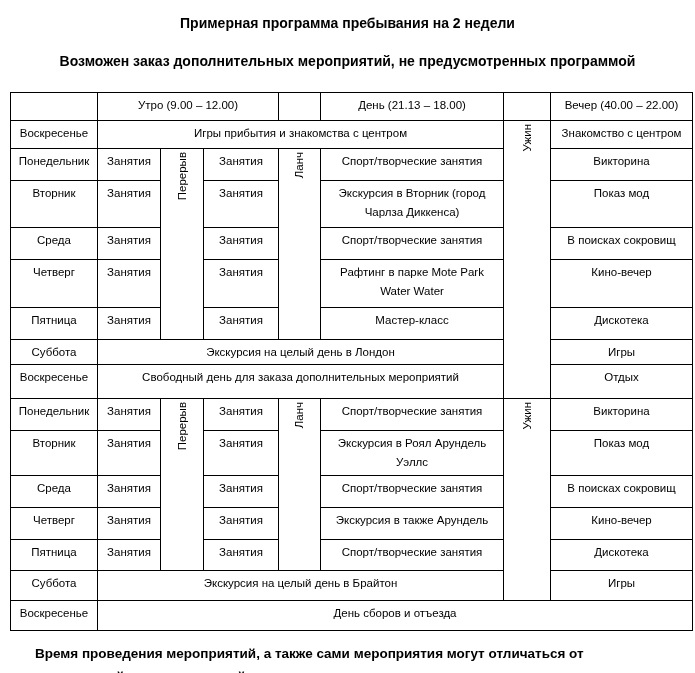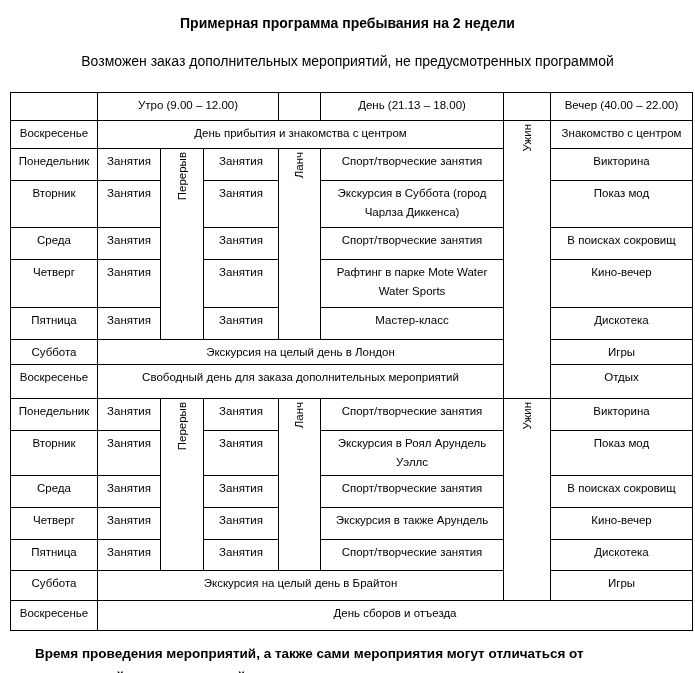--- a/index.html
+++ b/index.html
@@ -20,21 +20,21 @@
   .title {
     text-align: center;
     font-weight: bold;
     font-size: 14px;
     margin: 0;
     padding-top: 15px;
     line-height: 17px;
   }
   .subtitle {
     text-align: center;
-    font-weight: normal;
+    font-weight: bold;
     font-size: 14px;
     margin: 0;
     padding-top: 21px;
     line-height: 17px;
   }
   table.schedule {
     border-collapse: collapse;
     table-layout: fixed;
     width: 682px;
     margin: 22px 12px 0 10px;
@@ -94,56 +94,56 @@
       <td></td>
       <td colspan="3">Утро  (9.00 – 12.00)</td>
       <td></td>
       <td>День  (21.13 – 18.00)</td>
       <td></td>
       <td>Вечер (40.00 – 22.00)</td>
     </tr>
 
     <tr style="height:28px">
       <td>Воскресенье</td>
-      <td colspan="5">День прибытия и знакомства с центром</td>
+      <td colspan="5">Игры прибытия и знакомства с центром</td>
       <td rowspan="8" class="vert"><span class="vtext">Ужин</span></td>
       <td>Знакомство с центром</td>
     </tr>
 
     <tr style="height:32px">
       <td>Понедельник</td>
       <td>Занятия</td>
       <td rowspan="5" class="vert"><span class="vtext">Перерыв</span></td>
       <td>Занятия</td>
       <td rowspan="5" class="vert"><span class="vtext">Ланч</span></td>
       <td>Спорт/творческие занятия</td>
       <td>Викторина</td>
     </tr>
 
     <tr style="height:47px">
       <td>Вторник</td>
       <td>Занятия</td>
       <td>Занятия</td>
-      <td>Экскурсия в Суббота (город Чарлза Диккенса)</td>
+      <td>Экскурсия в Вторник (город Чарлза Диккенса)</td>
       <td>Показ мод</td>
     </tr>
 
     <tr style="height:32px">
       <td>Среда</td>
       <td>Занятия</td>
       <td>Занятия</td>
       <td>Спорт/творческие занятия</td>
       <td>В поисках сокровищ</td>
     </tr>
 
     <tr style="height:48px">
       <td>Четверг</td>
       <td>Занятия</td>
       <td>Занятия</td>
-      <td>Рафтинг в парке Mote Water Water Sports</td>
+      <td>Рафтинг в парке Mote Park Water Water</td>
       <td>Кино-вечер</td>
     </tr>
 
     <tr style="height:32px">
       <td>Пятница</td>
       <td>Занятия</td>
       <td>Занятия</td>
       <td>Мастер-класс</td>
       <td>Дискотека</td>
     </tr>

